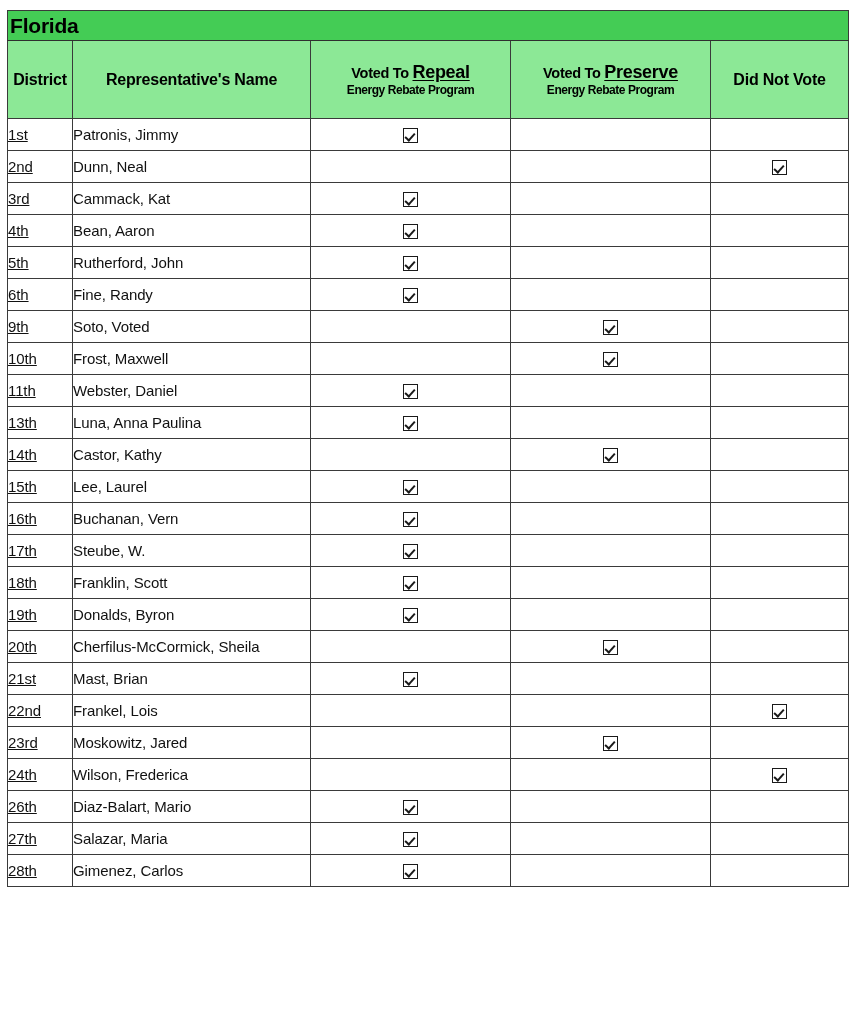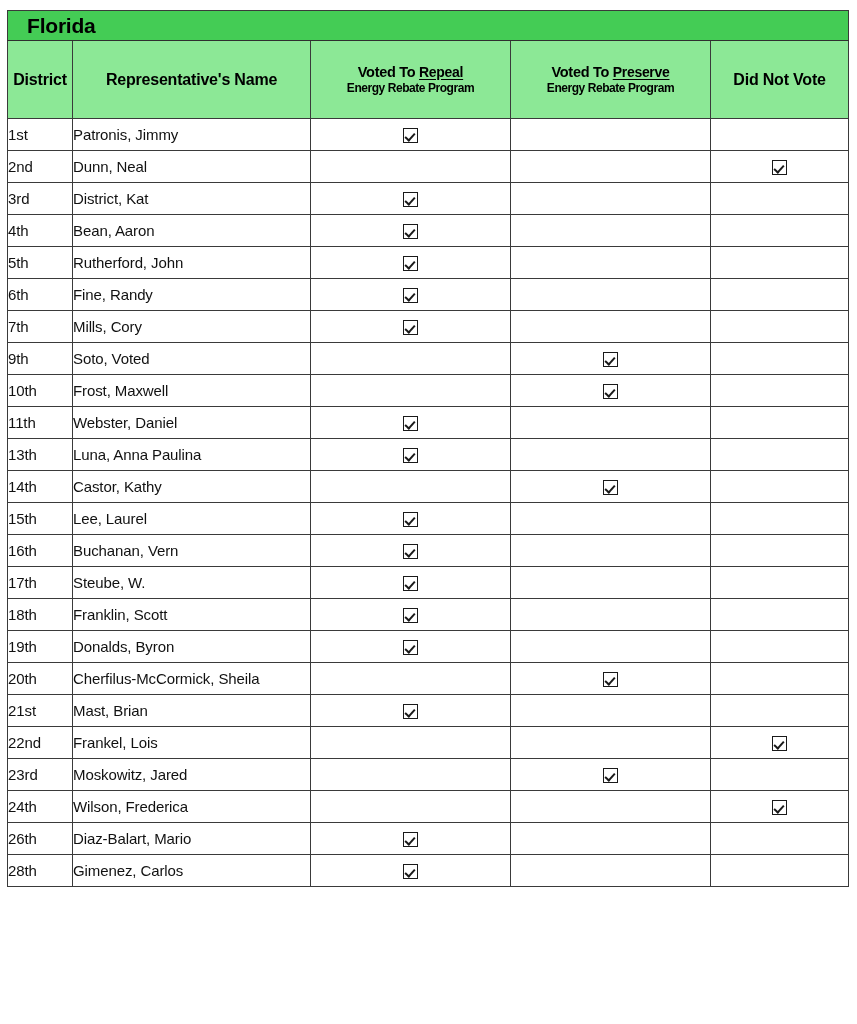--- a/index.html
+++ b/index.html
@@ -43,21 +43,21 @@
   col.c-district { width: 65px; }
   col.c-name     { width: 238px; }
   col.c-repeal   { width: 200px; }
   col.c-preserve { width: 200px; }
   col.c-novote   { width: 138px; }
 
   
   tr.title-row td {
     background: #44cc55;
     height: 30px;
-    padding: 0 0 0 19px;
+    padding: 0 0 0 2px;
     border-bottom: 1px solid #2f2f2f;
   }
   .title-text {
     font-size: 21px;
     font-weight: bold;
     color: #000000;
     letter-spacing: -0.2px;
     line-height: 28px;
     display: block;
   }
@@ -79,21 +79,21 @@
     display: block;
     line-height: 1.25;
   }
   .head-line1 {
     display: block;
     font-size: 14.5px;
     letter-spacing: -0.3px;
     white-space: nowrap;
   }
   .head-line1 .emph {
-    font-size: 14px;
+    font-size: 18px;
     text-decoration: underline;
     text-underline-offset: 2px;
     letter-spacing: -0.3px;
   }
   .head-line2 {
     display: block;
     font-size: 12px;
     letter-spacing: -0.45px;
     white-space: nowrap;
   }
@@ -101,20 +101,21 @@
   
   tr.data-row td {
     height: 32px;
     background: #ffffff;
     font-size: 15px;
     color: #111111;
     letter-spacing: -0.1px;
   }
   td.cell-district {
     padding-left: 6px;
+    text-decoration: underline;
   }
   td.cell-name {
     padding-left: 7px;
   }
   td.cell-check {
     text-align: center;
   }
 
   
   .checkbox {
@@ -196,21 +197,21 @@
         </tr>
         <tr class="data-row">
           <td class="cell-district">2nd</td>
           <td class="cell-name">Dunn, Neal</td>
           <td class="cell-check"></td>
           <td class="cell-check"></td>
           <td class="cell-check"><span class="checkbox"></span></td>
         </tr>
         <tr class="data-row">
           <td class="cell-district">3rd</td>
-          <td class="cell-name">District, Kat</td>
+          <td class="cell-name">Cammack, Kat</td>
           <td class="cell-check"><span class="checkbox"></span></td>
           <td class="cell-check"></td>
           <td class="cell-check"></td>
         </tr>
         <tr class="data-row">
           <td class="cell-district">4th</td>
           <td class="cell-name">Bean, Aaron</td>
           <td class="cell-check"><span class="checkbox"></span></td>
           <td class="cell-check"></td>
           <td class="cell-check"></td>
@@ -223,27 +224,20 @@
           <td class="cell-check"></td>
         </tr>
         <tr class="data-row">
           <td class="cell-district">6th</td>
           <td class="cell-name">Fine, Randy</td>
           <td class="cell-check"><span class="checkbox"></span></td>
           <td class="cell-check"></td>
           <td class="cell-check"></td>
         </tr>
         <tr class="data-row">
-          <td class="cell-district">7th</td>
-          <td class="cell-name">Mills, Cory</td>
-          <td class="cell-check"><span class="checkbox"></span></td>
-          <td class="cell-check"></td>
-          <td class="cell-check"></td>
-        </tr>
-        <tr class="data-row">
           <td class="cell-district">9th</td>
           <td class="cell-name">Soto, Voted</td>
           <td class="cell-check"></td>
           <td class="cell-check"><span class="checkbox"></span></td>
           <td class="cell-check"></td>
         </tr>
         <tr class="data-row">
           <td class="cell-district">10th</td>
           <td class="cell-name">Frost, Maxwell</td>
           <td class="cell-check"></td>
@@ -342,20 +336,27 @@
           <td class="cell-check"><span class="checkbox"></span></td>
         </tr>
         <tr class="data-row">
           <td class="cell-district">26th</td>
           <td class="cell-name">Diaz-Balart, Mario</td>
           <td class="cell-check"><span class="checkbox"></span></td>
           <td class="cell-check"></td>
           <td class="cell-check"></td>
         </tr>
         <tr class="data-row">
+          <td class="cell-district">27th</td>
+          <td class="cell-name">Salazar, Maria</td>
+          <td class="cell-check"><span class="checkbox"></span></td>
+          <td class="cell-check"></td>
+          <td class="cell-check"></td>
+        </tr>
+        <tr class="data-row">
           <td class="cell-district">28th</td>
           <td class="cell-name">Gimenez, Carlos</td>
           <td class="cell-check"><span class="checkbox"></span></td>
           <td class="cell-check"></td>
           <td class="cell-check"></td>
         </tr>
       </tbody>
   </table>
 
 </div>

